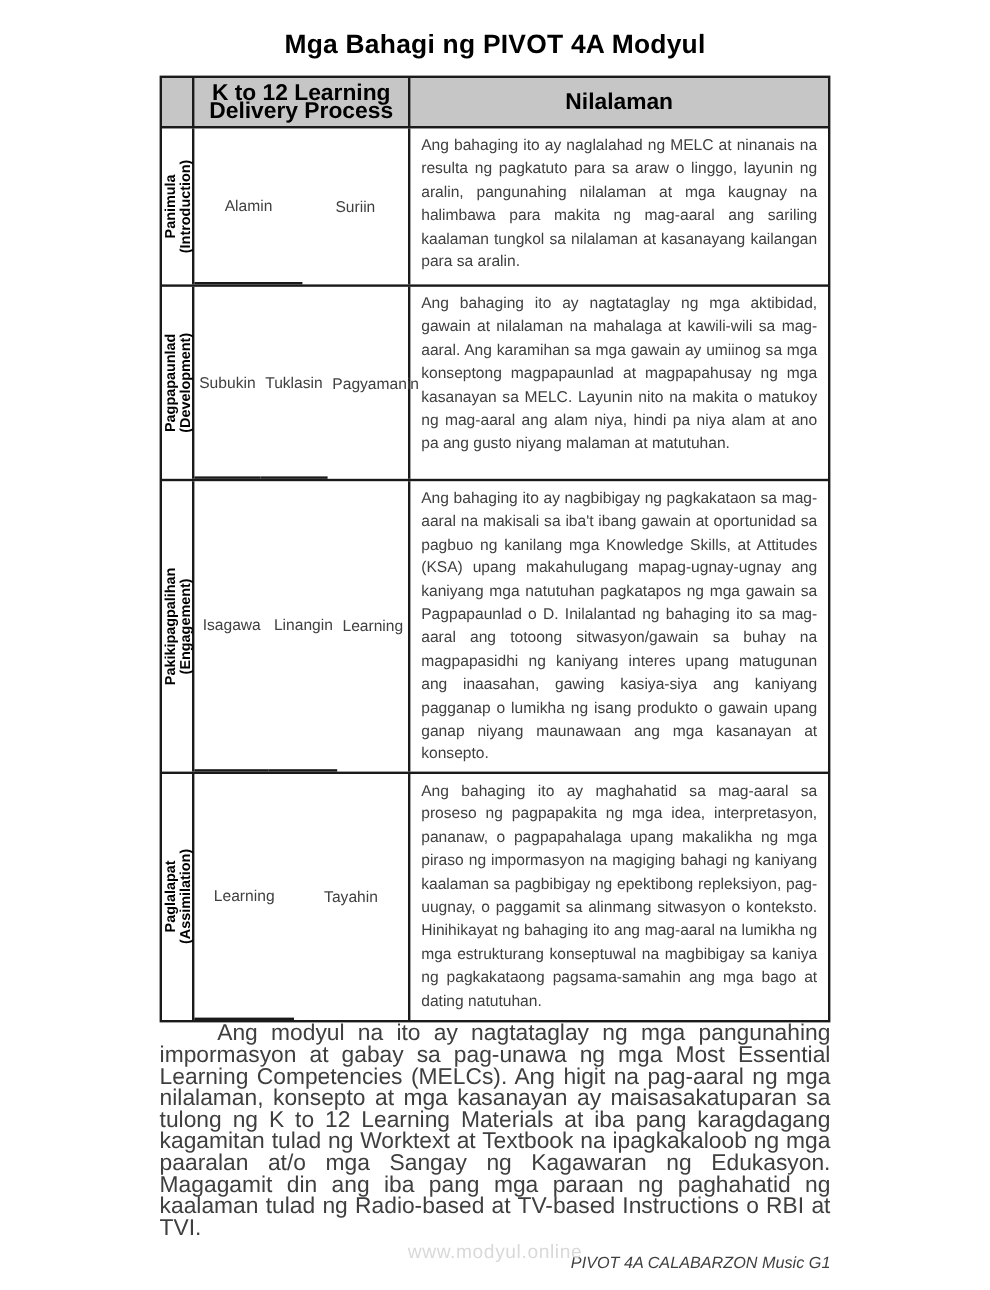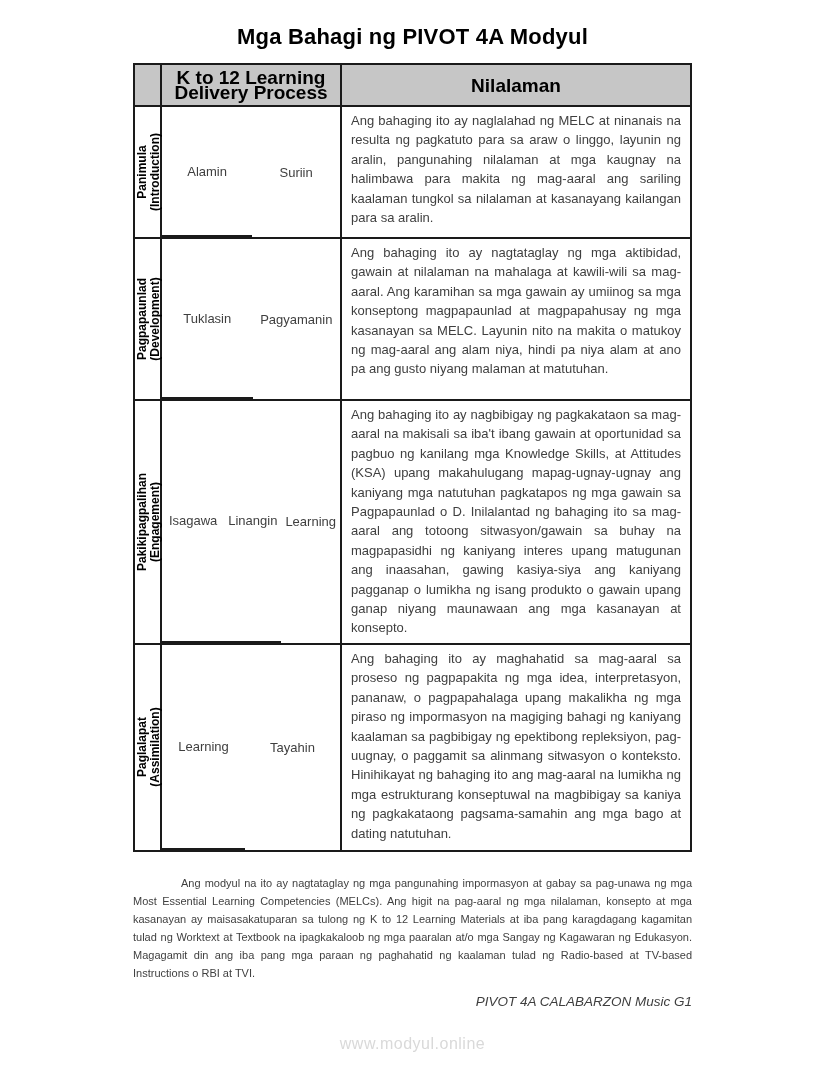--- a/index.html
+++ b/index.html
@@ -103,23 +103,23 @@
   .process-cell:last-child{border-bottom:none;}
   .content-cell{
     flex:1;
     padding:4px 9px 5px 9px;
     font-size:13px;
     line-height:19.4px;
     text-align:justify;
     color:var(--text);
   }
   .footer-para{
-    margin:22px 0 0 133px;
+    margin:1px 0 0 133px;
     width:559px;
-    font-size:11px;
+    font-size:19px;
     line-height:18px;
     text-align:justify;
     text-indent:48px;
     color:var(--text);
   }
   .attribution{
     margin:12px 0 0 133px;
     width:559px;
     text-align:right;
     font-style:italic;
@@ -167,20 +167,21 @@
     </div>
 
     <div class="section" style="min-height:162px;">
       <div class="label-col">
         <div class="rot">
           <div>Pagpapaunlad</div>
           <div>(Development)</div>
         </div>
       </div>
       <div class="process-stack">
+        <div class="process-cell" style="flex-grow:53;">Subukin</div>
         <div class="process-cell" style="flex-grow:53;">Tuklasin</div>
         <div class="process-cell" style="flex-grow:51;">Pagyamanin</div>
       </div>
       <div class="content-cell">Ang bahaging ito ay nagtataglay ng mga aktibidad, gawain at nilalaman na mahalaga at kawili-wili sa mag-aaral. Ang karamihan sa mga gawain ay umiinog sa mga konseptong magpapaunlad at magpapahusay ng mga kasanayan sa MELC. Layunin nito na makita o matukoy ng mag-aaral ang alam niya, hindi pa niya alam at ano pa ang gusto niyang malaman at matutuhan.</div>
     </div>
 
     <div class="section" style="min-height:237px;">
       <div class="label-col">
         <div class="rot">
           <div>Pakikipagpalihan</div>

